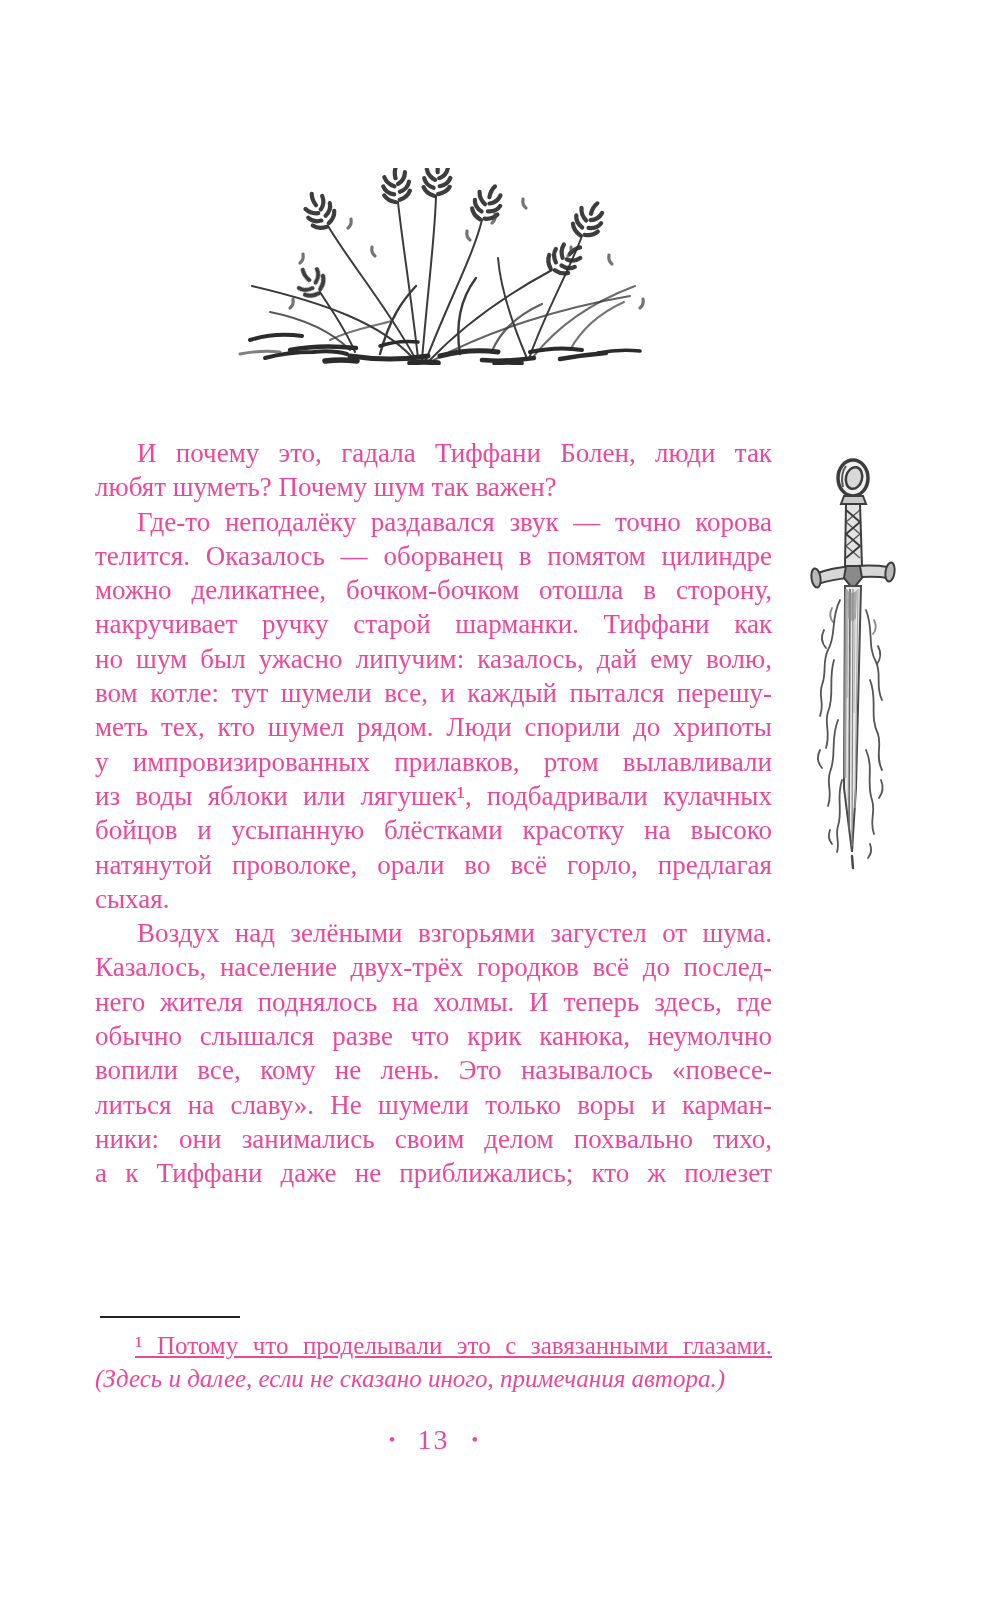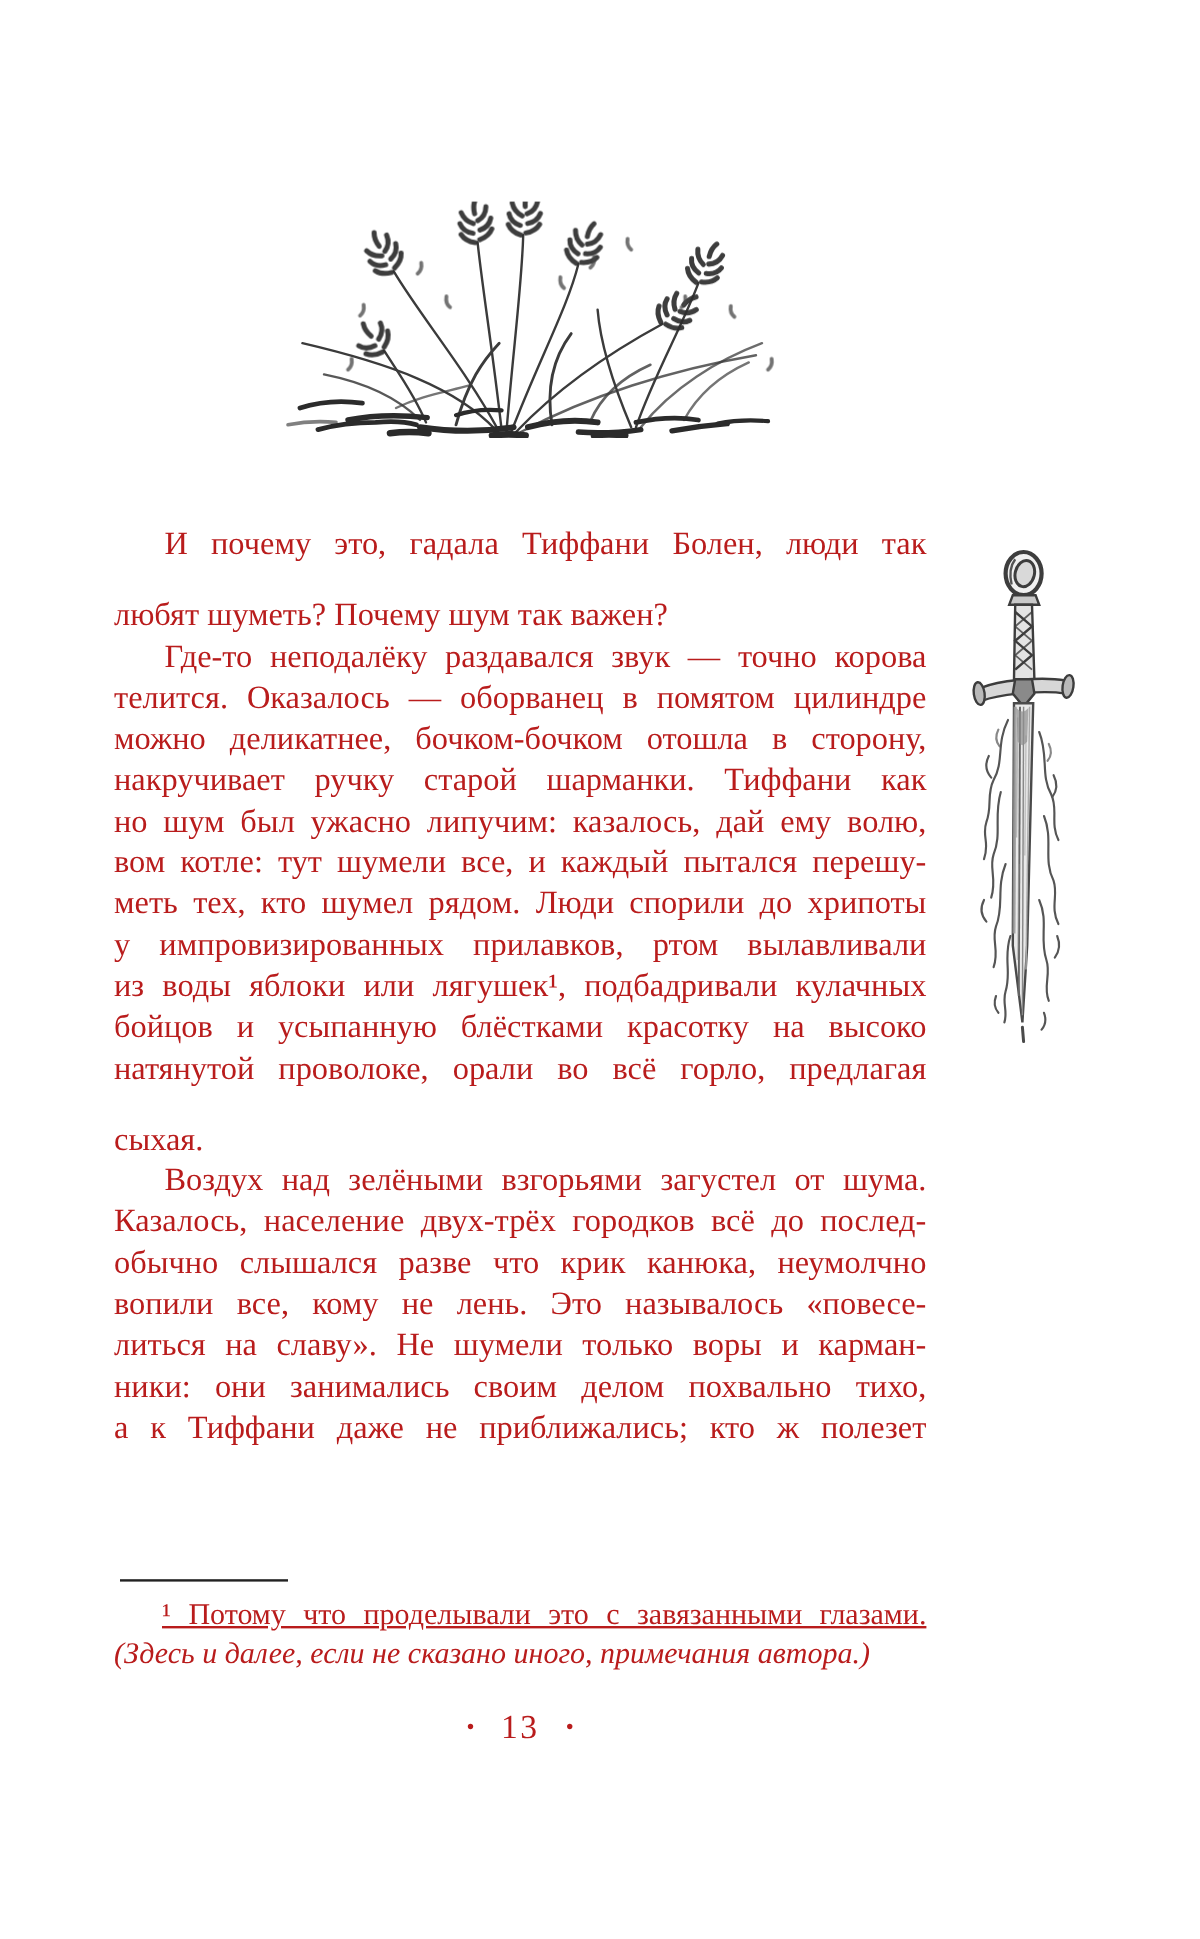--- a/index.html
+++ b/index.html
@@ -3,35 +3,35 @@
 <meta charset="utf-8">
 <style>
   * { margin: 0; padding: 0; box-sizing: border-box; }
   html, body { background: #e8e8e8; }
   .page {
     position: relative;
     width: 1000px;
     height: 1616px;
     background: #ffffff;
     font-family: "Liberation Serif", "DejaVu Serif", serif;
-    color: #b91c1c;
+    color: #ec4899;
     overflow: hidden;
   }
   .grass-illo { position: absolute; left: 230px; top: 168px; width: 420px; height: 197px; }
   .sword-illo { position: absolute; left: 800px; top: 448px; width: 100px; height: 422px; }
 
   .textblock {
     position: absolute;
     left: 95px; top: 436px; width: 677px;
     font-size: 27px;
     line-height: 34.3px;
   }
   .line { text-align: justify; text-align-last: justify; white-space: normal; }
   .line.indent { text-indent: 42px; }
-  .line.para-end { text-align-last: left; margin-top: 25px; }
+  .line.para-end { text-align-last: left; }
 
   .footnote {
     position: absolute;
     left: 95px; top: 1316px; width: 677px;
     font-size: 25px;
     line-height: 33px;
   }
   .fn-rule { width: 140px; height: 0; border-top: 2px solid #222; margin: 0 0 11px 5px; }
   .fn-line { text-align: justify; text-align-last: justify; }
   .fn-line.indent { text-indent: 40px; text-decoration: underline; }
@@ -131,20 +131,21 @@
       <div class="line">меть тех, кто шумел рядом. Люди спорили до хрипоты</div>
       <div class="line">у импровизированных прилавков, ртом вылавливали</div>
       <div class="line">из воды яблоки или лягушек¹, подбадривали кулачных</div>
       <div class="line">бойцов и усыпанную блёстками красотку на высоко</div>
       <div class="line">натянутой проволоке, орали во всё горло, предлагая</div>
       <div class="line para-end">сыхая.</div>
     </div>
     <div>
       <div class="line indent">Воздух над зелёными взгорьями загустел от шума.</div>
       <div class="line">Казалось, население двух-трёх городков всё до послед-</div>
+      <div class="line">него жителя поднялось на холмы. И теперь здесь, где</div>
       <div class="line">обычно слышался разве что крик канюка, неумолчно</div>
       <div class="line">вопили все, кому не лень. Это называлось «повесе-</div>
       <div class="line">литься на славу». Не шумели только воры и карман-</div>
       <div class="line">ники: они занимались своим делом похвально тихо,</div>
       <div class="line">а к Тиффани даже не приближались; кто ж полезет</div>
     </div>
   </div>
 
   <svg class="sword-illo" viewBox="0 0 100 422" fill="none" xmlns="http://www.w3.org/2000/svg">
 

